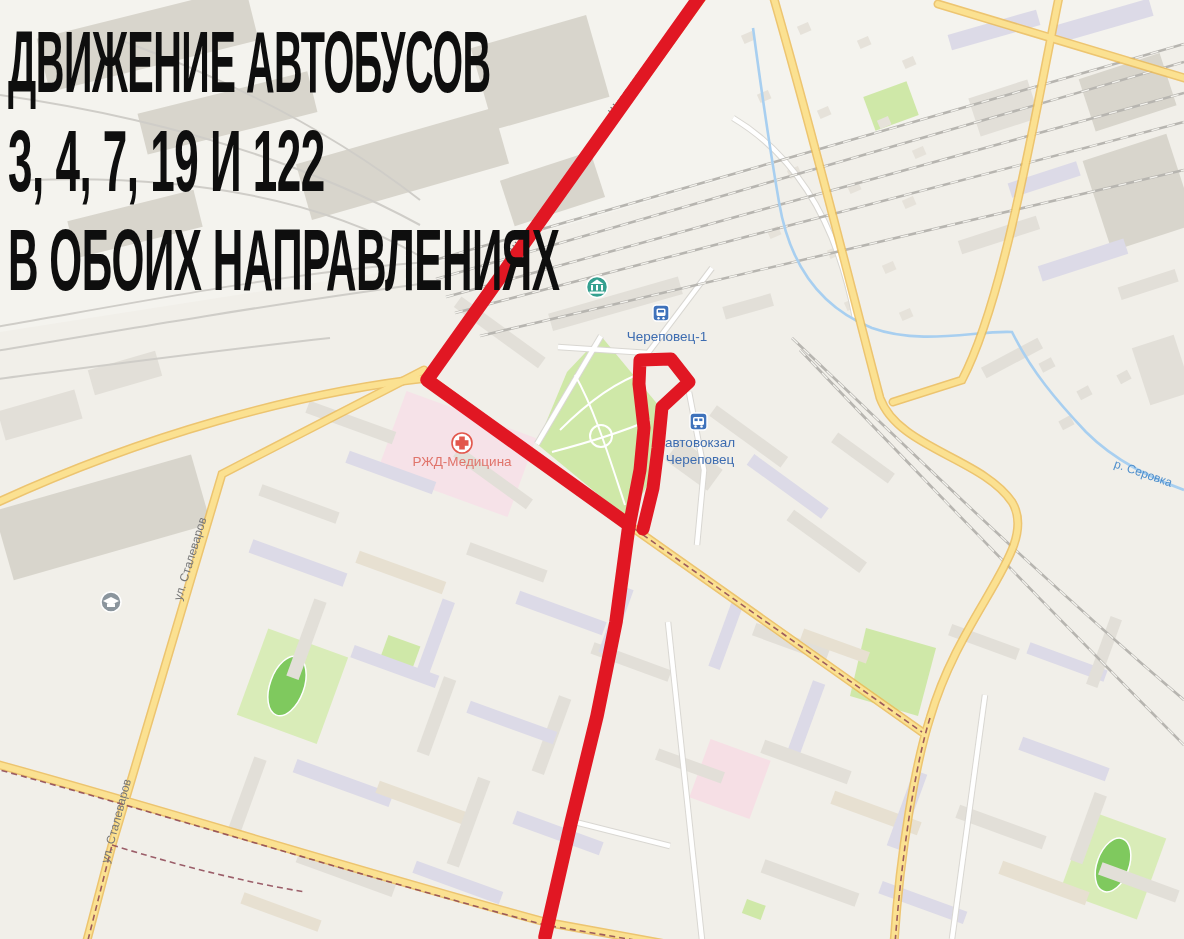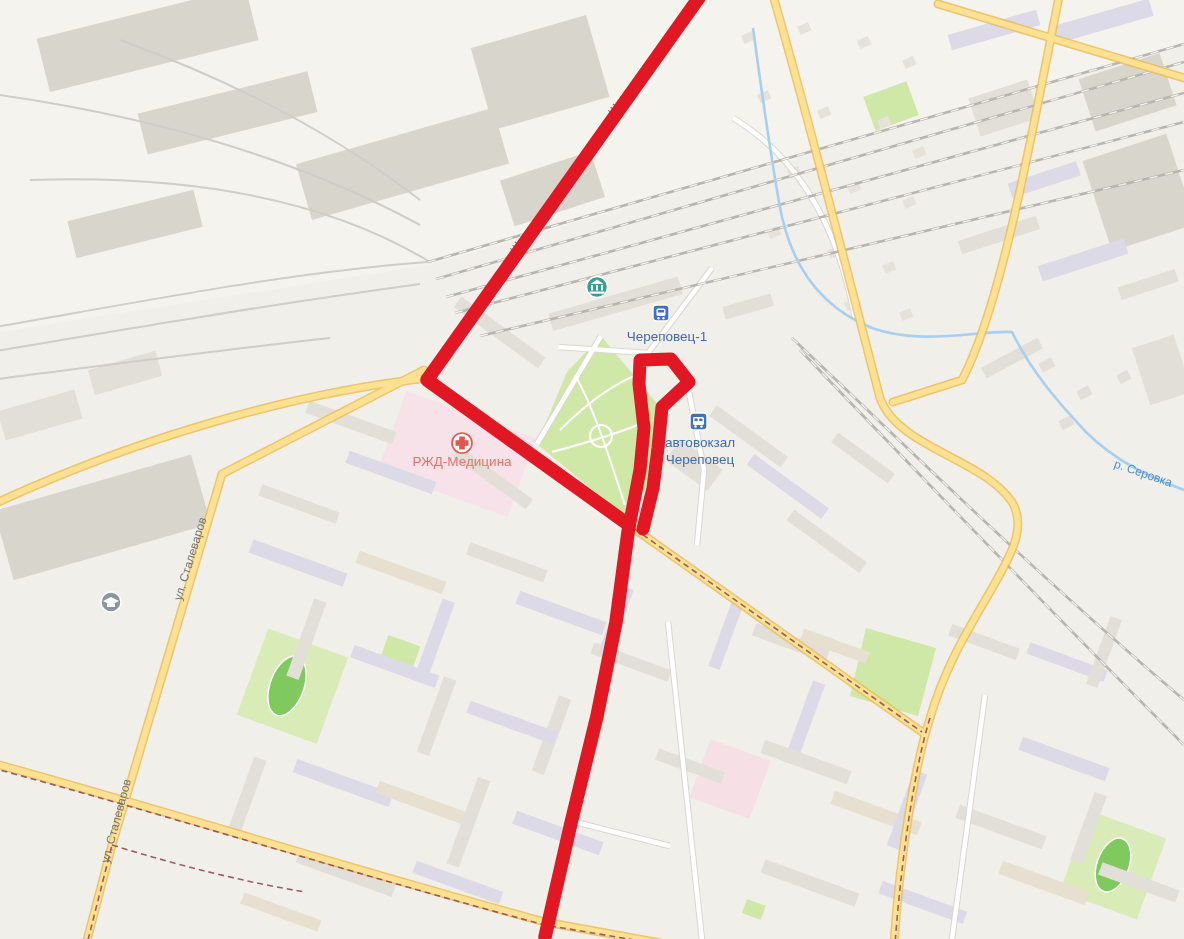--- a/index.html
+++ b/index.html
@@ -297,14 +297,19 @@
     <text class="poi-red" x="462" y="466" text-anchor="middle">РЖД-Медицина</text>
 
     <g>
       <circle cx="111" cy="602" r="10" fill="#8b959d" stroke="#ffffff" stroke-width="1.5"></circle>
       <polygon points="103,601 111,597 119,601 111,605" fill="#ffffff"></polygon>
       <rect x="107" y="603.5" width="8" height="3.5" fill="#ffffff"></rect>
     </g>
   </g>
 </svg>
 
-
+<div id="title">
+  <span class="t1">Движение автобусов</span>
+  <span class="t2">3, 4, 7, 19 и 122</span>
+  <span class="t3">в обоих направлениях</span>
 </div>
 
+</div>
+
 </body></html>

